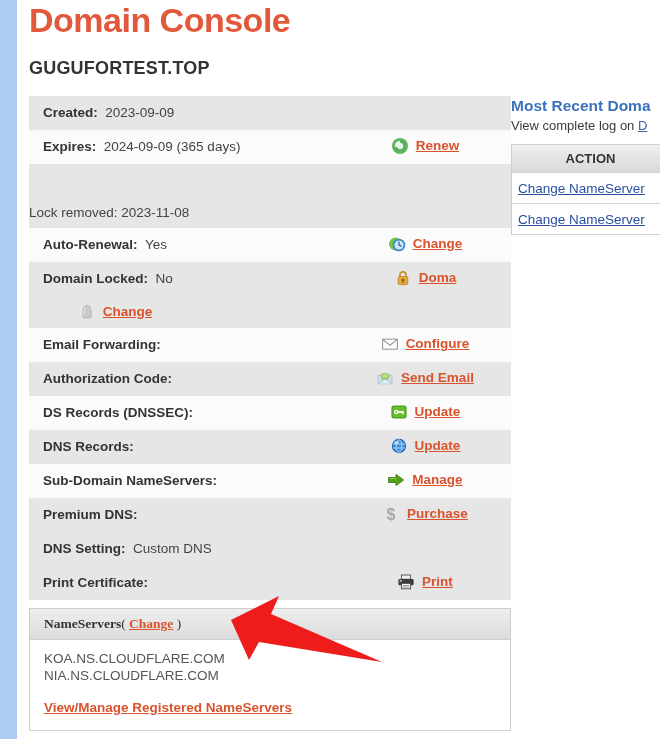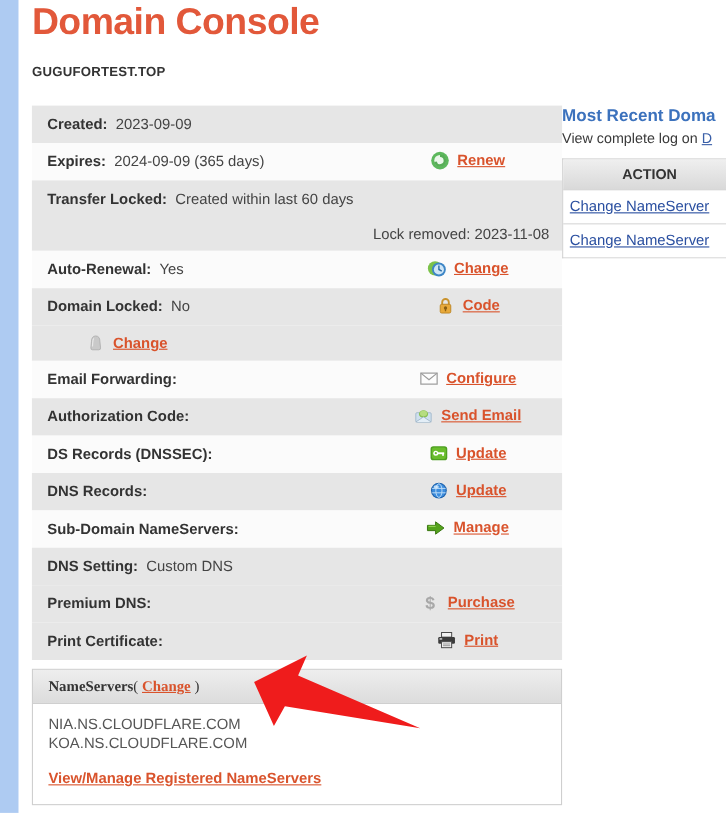--- a/index.html
+++ b/index.html
@@ -21,21 +21,21 @@
   }
   
   .app-title{
     position:absolute;left:12px;top:0px;
     font-size:34px;font-weight:bold;color:#e2583a;
     letter-spacing:-0.5px;line-height:40px;
     white-space:nowrap;
   }
   .domain-name{
     position:absolute;left:12px;top:58px;
-    font-size:12px;font-weight:bold;color:#333;
+    font-size:18px;font-weight:bold;color:#333;
     letter-spacing:0.2px;white-space:nowrap;
   }
   
   .info-table{
     position:absolute;left:12px;top:96px;width:482px;
     border-collapse:collapse;
     table-layout:fixed;
   }
   .row{
     display:flex;align-items:flex-start;
@@ -150,21 +150,20 @@
               <circle cx="9" cy="9" r="8" fill="#5cb85c"></circle>
               <circle cx="9" cy="9" r="5.2" fill="#eaf7ea"></circle>
               <path d="M9 4.6 A4.4 4.4 0 1 1 4.8 10" fill="none" stroke="#57ad57" stroke-width="2.4"></path>
               <polygon points="12.6,3.2 13.2,6.6 9.8,5.4" fill="#57ad57"></polygon>
             </svg>
           </span>
           <span class="act-link">Renew</span>
         </div>
       </div>
       <div class="row shade">
-        <div class="cell-label"><b>Transfer Locked:</b>&nbsp;&nbsp;<span class="val">Created within last 60 days</span></div>
         <div class="cell-action textonly"><span>Lock removed: 2023-11-08</span></div>
       </div>
       <div class="row light">
         <div class="cell-label"><b>Auto-Renewal:</b>&nbsp;&nbsp;<span class="val">Yes</span></div>
         <div class="cell-action">
           <span class="icon">
             <svg width="18" height="18" viewBox="0 0 18 18">
               <circle cx="7.5" cy="9" r="6.5" fill="#7cc24a"></circle>
               <circle cx="11" cy="10" r="6.3" fill="#3d86c6"></circle>
               <circle cx="11" cy="10" r="4.6" fill="#cfe6f7"></circle>
@@ -178,21 +177,21 @@
         <div class="cell-label"><b>Domain Locked:</b>&nbsp;&nbsp;<span class="val">No</span></div>
         <div class="cell-action">
           <span class="icon">
             <svg width="18" height="18" viewBox="0 0 18 18">
               <path d="M6 8 V5.8 A3 3 0 0 1 12 5.8 V8" fill="none" stroke="#c9922c" stroke-width="1.7"></path>
               <rect x="4.2" y="7.6" width="9.6" height="8" rx="1.4" fill="#e8a93a" stroke="#b9821f" stroke-width="0.8"></rect>
               <circle cx="9" cy="11" r="1.5" fill="#8a5f12"></circle>
               <rect x="8.4" y="11.4" width="1.2" height="2.6" fill="#8a5f12"></rect>
             </svg>
           </span>
-          <span class="act-link">Code</span>
+          <span class="act-link">Doma</span>
         </div>
       </div>
       <div class="row shade">
         <div class="cell-action">
           <span class="icon">
             <svg width="18" height="18" viewBox="0 0 18 18">
               <path d="M9 2.4 C6.4 2.4 5.2 4.4 5.2 7.2 L4.6 13.2 A1.6 1.6 0 0 0 6.2 15 h5.6 a1.6 1.6 0 0 0 1.6 -1.8 L12.8 7.2 C12.8 4.4 11.6 2.4 9 2.4 z" fill="#c9c9c9" stroke="#a9a9a9" stroke-width="0.7"></path>
               <path d="M7.2 4.6 C6.6 5.6 6.4 6.6 6.4 7.4 L6 12" fill="none" stroke="#e8e8e8" stroke-width="1.1"></path>
             </svg>
           </span>
@@ -262,33 +261,33 @@
           <span class="icon">
             <svg width="18" height="18" viewBox="0 0 18 18">
               <path d="M1.6 6.6 h7.4 V3.4 L16.6 9 L9 14.6 V11.4 H1.6 z" fill="#54a21c" stroke="#3a7712" stroke-width="0.9" stroke-linejoin="round"></path>
               <path d="M2.6 7.5 h6.4" stroke="#8fd24f" stroke-width="1" fill="none"></path>
             </svg>
           </span>
           <span class="act-link">Manage</span>
         </div>
       </div>
       <div class="row shade">
+        <div class="cell-label"><b>Premium DNS:</b></div>
+        <div class="cell-action">
+          <span class="icon">
+            <svg width="18" height="18" viewBox="0 0 18 18">
+              <text x="9" y="14.6" font-family="Liberation Sans, sans-serif" font-size="16" font-weight="bold" fill="#a8a8a8" text-anchor="middle">$</text>
+            </svg>
+          </span>
+          <span class="act-link">Purchase</span>
+        </div>
+      </div>
+      <div class="row shade">
         <div class="cell-label"><b>DNS Setting:</b>&nbsp;&nbsp;<span class="val">Custom DNS</span></div>
         <div class="cell-action"></div>
-      </div>
-      <div class="row shade">
-        <div class="cell-label"><b>Premium DNS:</b></div>
-        <div class="cell-action">
-          <span class="icon">
-            <svg width="18" height="18" viewBox="0 0 18 18">
-              <text x="9" y="14.6" font-family="Liberation Sans, sans-serif" font-size="16" font-weight="bold" fill="#a8a8a8" text-anchor="middle">$</text>
-            </svg>
-          </span>
-          <span class="act-link">Purchase</span>
-        </div>
       </div>
       <div class="row shade">
         <div class="cell-label"><b>Print Certificate:</b></div>
         <div class="cell-action">
           <span class="icon">
             <svg width="18" height="18" viewBox="0 0 18 18">
               <rect x="4.4" y="2" width="9.2" height="4.2" fill="#f2f2f2" stroke="#4a4a4a" stroke-width="0.9"></rect>
               <rect x="1.4" y="6" width="15.2" height="6.2" rx="1.2" fill="#3b3b3b"></rect>
               <rect x="2.6" y="7.2" width="2.4" height="1.3" fill="#d8d8d8"></rect>
               <rect x="4.4" y="10.4" width="9.2" height="5.4" fill="#fafafa" stroke="#4a4a4a" stroke-width="0.9"></rect>
@@ -300,22 +299,22 @@
         </div>
       </div>
     </div>
 
   <div class="ns-box">
     <div class="ns-head">
       <span>NameServers</span><span class="paren">( </span><span class="act-link">Change</span><span class="paren"> )</span>
     </div>
     <div class="ns-body">
       <div id="ns-list">
+          <div class="ns-entry">KOA.NS.CLOUDFLARE.COM</div>
           <div class="ns-entry">NIA.NS.CLOUDFLARE.COM</div>
-          <div class="ns-entry">KOA.NS.CLOUDFLARE.COM</div>
         </div>
       <span class="ns-manage">View/Manage Registered NameServers</span>
     </div>
   </div>
 
   <div class="right-col">
     <div class="rc-title">Most Recent Doma</div>
     <div class="rc-sub"><span>View complete log on </span><span class="lnk">D</span></div>
     <div class="rc-table">
       <div class="rc-th">ACTION</div>

